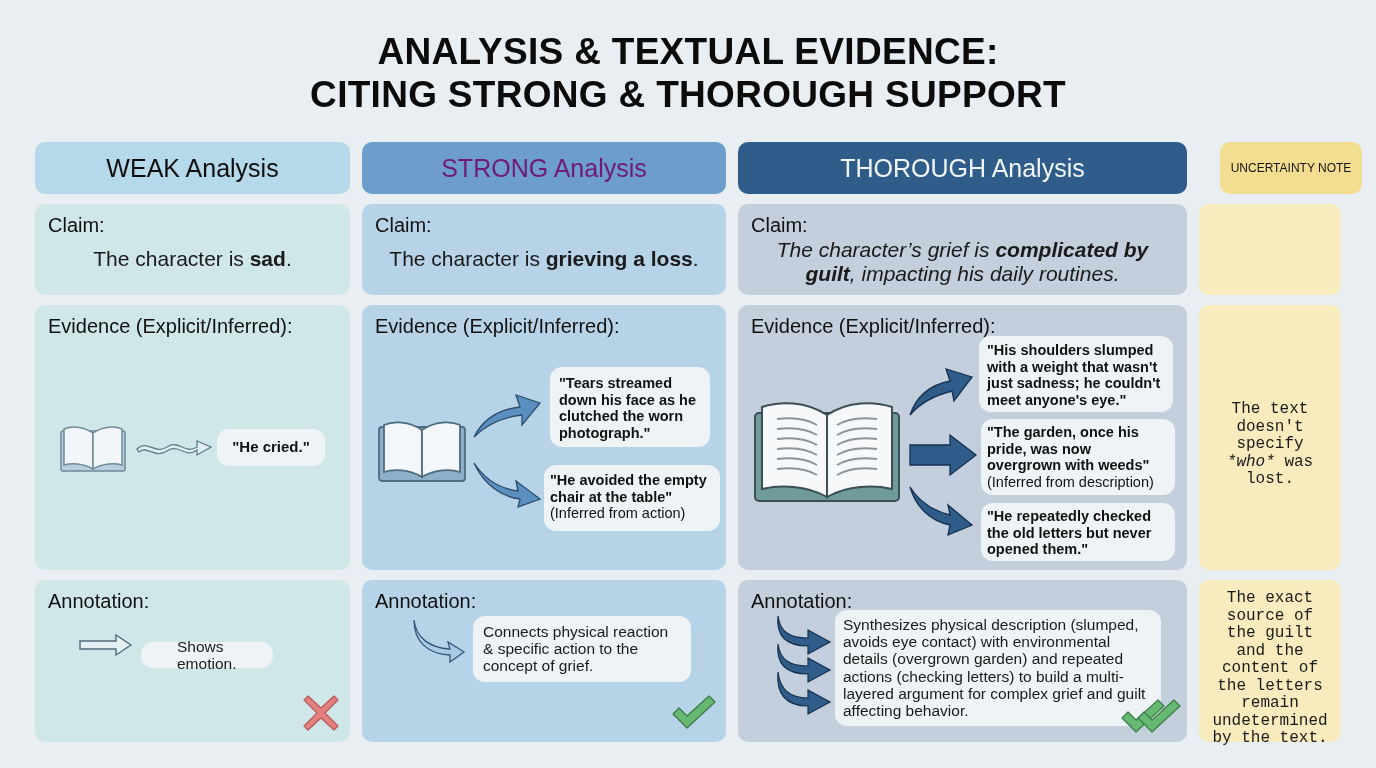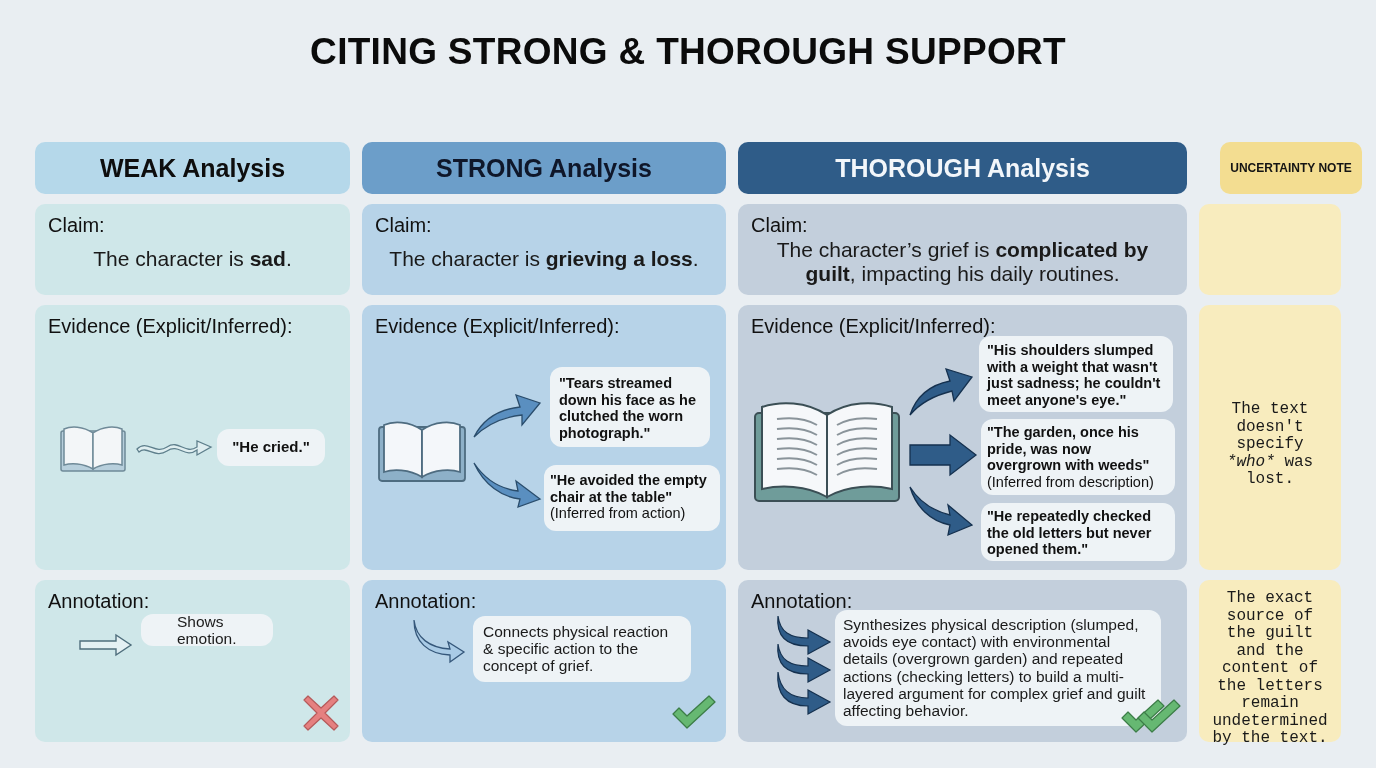--- a/index.html
+++ b/index.html
@@ -11,40 +11,41 @@
     position: relative;
   }
   .title {
     position: absolute; left: 0; top: 30px; width: 1376px;
     text-align: center; font-weight: bold; font-size: 37px; line-height: 43px;
     letter-spacing: 0.3px; color: #0b0b0b;
   }
   .hdr {
     position: absolute; border-radius: 10px;
     display: flex; align-items: center; justify-content: center;
-    font-weight: bold; font-size: 25px;
+    font-weight: normal; font-size: 25px;
   }
   .panel { position: absolute; border-radius: 10px; }
   .lbl { position: absolute; left: 13px; top: 10px; font-weight: normal; font-size: 20px; color: #111; }
   .claim { position: absolute; left: 0; right: 0; text-align: center; font-size: 21px; line-height: 24px; color: #1a1a1a; }
   .claim b { font-weight: bold; }
   .bubble {
     position: absolute; background: #eef3f6; border-radius: 12px;
     font-size: 14.5px; line-height: 16.5px; color: #111;
   }
   .bubble .q { font-weight: bold; }
   .bubble .n { font-weight: normal; }
   .ann { position: absolute; background: #eef3f6; border-radius: 12px; font-size: 15.5px; line-height: 17px; color: #1a1a1a; }
   .unc { position: absolute; text-align: center; font-size: 16px; line-height: 17.5px; color: #1a1a1a; font-family: Liberation Mono, monospace; }
   svg { position: absolute; overflow: visible; }
 </style>
 </head>
 <body>
 
 <div class="title">
+  <div>ANALYSIS &amp; TEXTUAL EVIDENCE:</div>
   <div>CITING STRONG &amp; THOROUGH SUPPORT</div>
 </div>
 
 <div>
   <div class="hdr" style="left:35px; top:142px; width:315px; height:52px; background:#b5d8ea; color:#0e0e0e;">
     <span>WEAK Analysis</span>
   </div>
 
   <div class="panel" style="left:35px; top:204px; width:315px; height:91px; background:#cfe7e9;">
     <div class="lbl">Claim:</div>
@@ -68,31 +69,31 @@
     <div class="bubble" style="left:182px; top:124px; width:108px; height:37px; display:flex; align-items:center; justify-content:center; font-size:15px;">
       <span class="q">"He cried."</span>
     </div>
   </div>
 
   <div class="panel" style="left:35px; top:580px; width:315px; height:162px; background:#cfe7e9;">
     <div class="lbl">Annotation:</div>
     <svg width="56" height="24" style="left:43px; top:53px;" viewBox="0 0 56 24">
       <path d="M2 8 L38 8 L38 2 L53 12 L38 22 L38 16 L2 16 Z" fill="#e4f0f3" stroke="#4f6e7c" stroke-width="1.4"></path>
     </svg>
-    <div class="ann" style="left:106px; top:34px; width:132px; height:32px; display:flex; align-items:center; justify-content:center;padding-left:36px;">
+    <div class="ann" style="left:106px; top:62px; width:132px; height:26px; display:flex; align-items:center; justify-content:center;padding-left:36px;">
       <span>Shows emotion.</span>
     </div>
     <svg width="38" height="38" style="left:267px; top:114px;" viewBox="0 0 38 38">
       <path d="M6 2 L19 14 L32 2 L36 6 L23 19 L36 32 L32 36 L19 24 L6 36 L2 32 L15 19 L2 6 Z" fill="#e58080" stroke="#b55a5a" stroke-width="1.2" stroke-linejoin="round"></path>
     </svg>
   </div>
 </div>
 
 <div>
-  <div class="hdr" style="left:362px; top:142px; width:364px; height:52px; background:#6c9ec9; color:#0f172a;justify-content:center;">
+  <div class="hdr" style="left:362px; top:142px; width:364px; height:52px; background:#6c9ec9; color:#701a75;justify-content:center;">
     <span>STRONG Analysis</span>
   </div>
 
   <div class="panel" style="left:362px; top:204px; width:364px; height:91px; background:#b7d3e8;">
     <div class="lbl">Claim:</div>
     <div class="claim" style="top:43px;">
       <span>The character is </span><b>grieving a loss</b><span>.</span>
     </div>
   </div>
 
@@ -132,21 +133,21 @@
   </div>
 </div>
 
 <div>
   <div class="hdr" style="left:738px; top:142px; width:449px; height:52px; background:#2f5c88; color:#f2f6fa;">
     <span>THOROUGH Analysis</span>
   </div>
 
   <div class="panel" style="left:738px; top:204px; width:449px; height:91px; background:#c3cfdc;">
     <div class="lbl">Claim:</div>
-    <div class="claim" style="top:34px; padding:0 16px;">
+    <div class="claim" style="top:34px; padding:0 16px;font-style:italic;">
       <span>The character’s grief is </span><b>complicated by guilt</b><span>, impacting his daily routines.</span>
     </div>
   </div>
 
   <div class="panel" style="left:738px; top:305px; width:449px; height:265px; background:#c3cfdc;">
     <div class="lbl">Evidence (Explicit/Inferred):</div>
     <svg width="152" height="110" style="left:14px; top:92px;" viewBox="0 0 152 110">
       <rect x="3" y="16" width="144" height="88" rx="4" fill="#6f9c9a" stroke="#3b4f55" stroke-width="2"></rect>
       <path d="M75 100 C54 88 28 88 10 92 L10 10 C28 4 54 4 75 18 Z" fill="#f6f8fa" stroke="#3b4f55" stroke-width="2"></path>
       <path d="M75 100 C96 88 122 88 140 92 L140 10 C122 4 96 4 75 18 Z" fill="#f6f8fa" stroke="#3b4f55" stroke-width="2"></path>

